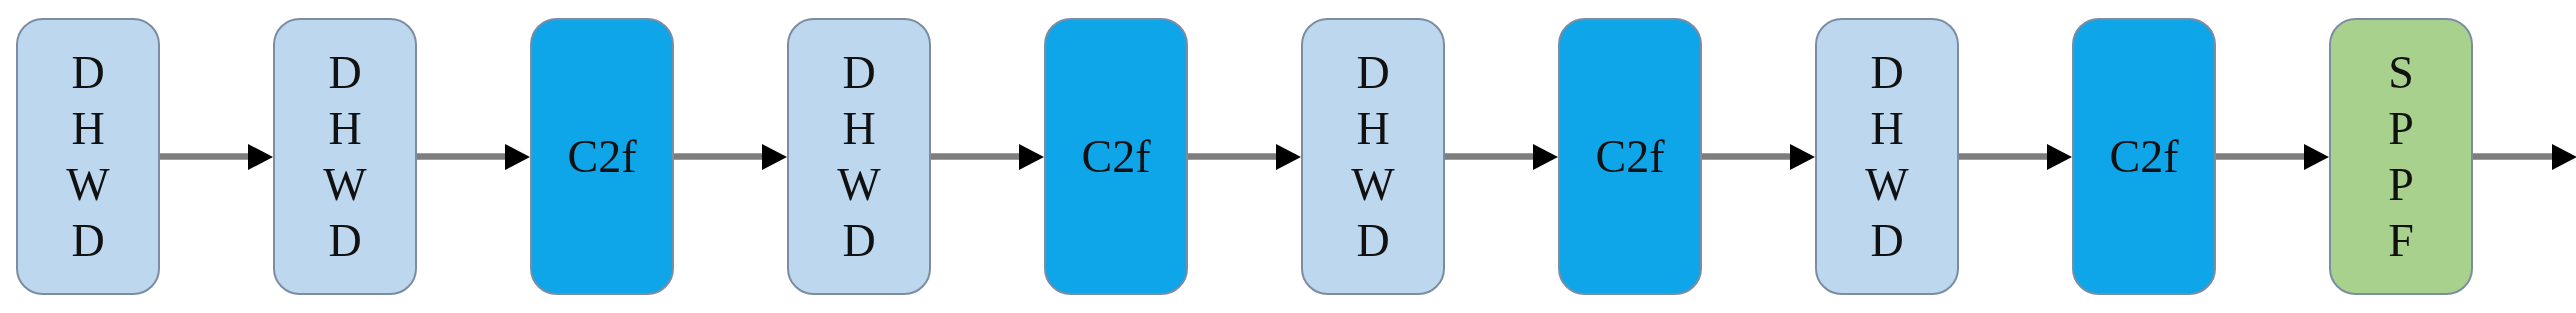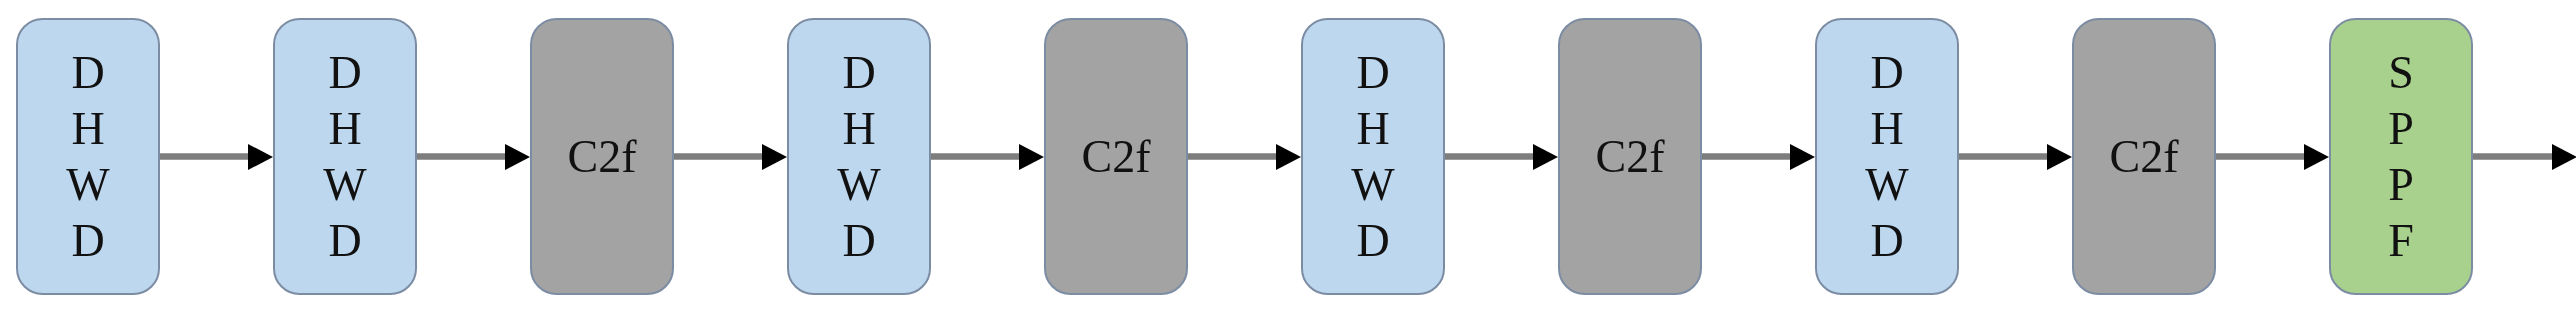--- a/index.html
+++ b/index.html
@@ -31,21 +31,21 @@
   }
   .node .label {
     white-space: pre-line;
     text-align: center;
     color: #111111;
     font-size: 46px;
     line-height: 56px;
     font-weight: 400;
   }
   .node.blue   { background: #bdd7ee; }
-  .node.yellow { background: #a3a3a3; }
+  .node.yellow { background: #0ea5e9; }
   .node.green  { background: #a9d18e; }
 
   .arrow {
     flex: 0 0 auto;
     width: 113px;
     height: 30px;
     display: flex;
     align-items: center;
   }
   .arrow.trailing { width: 104px; }

